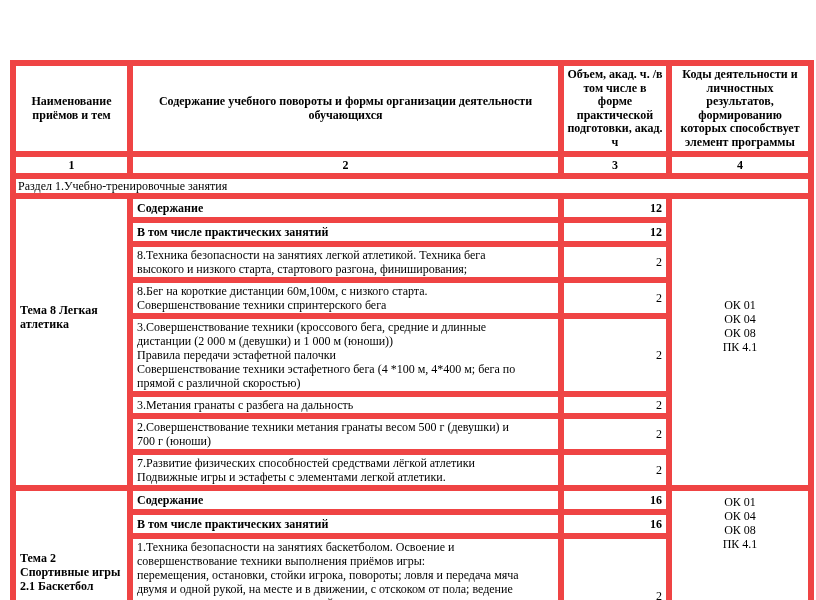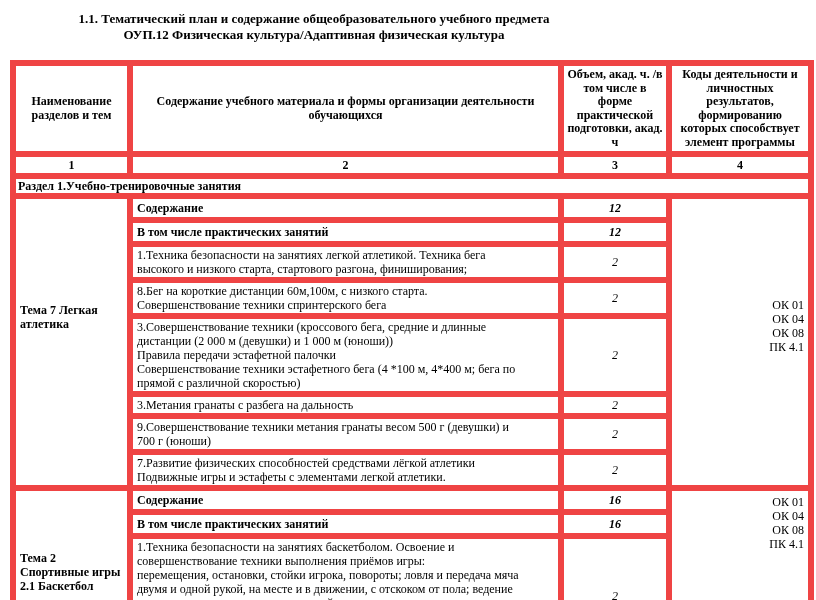--- a/index.html
+++ b/index.html
@@ -48,101 +48,97 @@
     padding: 2px 2px;
     height: 76px;
   }
   tr.nums td {
     text-align: center;
     font-weight: bold;
     padding: 0;
     height: 16px;
   }
   tr.section-row td {
-    font-weight: bold;
+    font-weight: normal;
     padding: 0 2px;
     height: 13px;
     margin-top: 44px;
   }
   td.theme-name {
     font-weight: bold;
     white-space: pre-line;
     line-height: 15px;
     padding: 1px 3px;
     vertical-align: middle;
   }
   td.theme-name.t1 { padding-bottom: 52px; }
   td.codes {
-    text-align: right;
+    text-align: center;
     white-space: pre-line;
     line-height: 17px;
     vertical-align: middle;
   }
   td.codes.t1 { padding-bottom: 34px; }
   td.codes.top {
     vertical-align: top;
     padding-top: 4px;
   }
   td.content { white-space: pre-line; }
   td.content.label { font-weight: bold; height: 15px; margin-top: 36px; }
-  td.hours { text-align: center; font-style: italic; }
+  td.hours { text-align: right; }
   td.hours.bold { font-weight: bold; }
   tr.r-sod td { height: 16px; }
 </style>
 </head>
 <body>
 
 <div class="doc-page">
 
-  <div class="doc-title">
-    <div>1.1. Тематический план и содержание общеобразовательного учебного предмета</div>
-    <div>ОУП.12 Физическая культура/Адаптивная физическая культура</div>
-  </div>
 
   <table class="plan">
     <colgroup>
       <col style="width:117px">
       <col style="width:431px">
       <col style="width:108px">
       <col style="width:142px">
     </colgroup>
     <thead>
       <tr>
-        <th>Наименование разделов и тем</th>
-        <th>Содержание учебного материала и формы организации деятельности обучающихся</th>
+        <th>Наименование приёмов и тем</th>
+        <th>Содержание учебного повороты и формы организации деятельности обучающихся</th>
         <th>Объем, акад. ч. /в том числе в форме практической подготовки, акад. ч</th>
         <th>Коды деятельности и личностных результатов, формированию которых способствует элемент программы</th>
       </tr>
       <tr class="nums">
         <td>1</td>
         <td>2</td>
         <td>3</td>
         <td>4</td>
       </tr>
     </thead>
     <tbody>
       <tr class="section-row">
         <td colspan="4">Раздел 1.Учебно-тренировочные занятия</td>
       </tr>
 
       <tr class="r-sod">
-        <td class="theme-name t1" rowspan="8">Тема 7 Легкая атлетика</td>
+        <td class="theme-name t1" rowspan="8">Тема 8 Легкая атлетика</td>
         <td class="content label">Содержание</td>
         <td class="hours bold">12</td>
         <td class="codes t1" rowspan="8">ОК 01
 ОК 04
 ОК 08
 ПК 4.1</td>
       </tr>
       <tr class="r-sod">
         <td class="content label">В том числе практических занятий</td>
         <td class="hours bold">12</td>
       </tr>
       <tr>
-        <td class="content">1.Техника безопасности на занятиях легкой атлетикой. Техника бега
+        <td class="content">8.Техника безопасности на занятиях легкой атлетикой. Техника бега
 высокого и низкого старта, стартового разгона, финиширования;</td>
         <td class="hours">2</td>
       </tr>
       <tr>
         <td class="content">8.Бег на короткие дистанции 60м,100м, с низкого старта.
 Совершенствование техники спринтерского бега</td>
         <td class="hours">2</td>
       </tr>
       <tr>
         <td class="content">3.Совершенствование техники (кроссового бега, средние и длинные
@@ -150,21 +146,21 @@
 Правила передачи эстафетной палочки
 Совершенствование техники эстафетного бега (4 *100 м, 4*400 м; бега по
 прямой с различной скоростью)</td>
         <td class="hours">2</td>
       </tr>
       <tr>
         <td class="content">3.Метания гранаты с разбега на дальность</td>
         <td class="hours">2</td>
       </tr>
       <tr>
-        <td class="content">9.Совершенствование техники метания гранаты весом 500 г (девушки) и
+        <td class="content">2.Совершенствование техники метания гранаты весом 500 г (девушки) и
 700 г (юноши)</td>
         <td class="hours">2</td>
       </tr>
       <tr>
         <td class="content">7.Развитие физических способностей средствами лёгкой атлетики
 Подвижные игры и эстафеты с элементами легкой атлетики.</td>
         <td class="hours">2</td>
       </tr>
 
       <tr class="r-sod">

